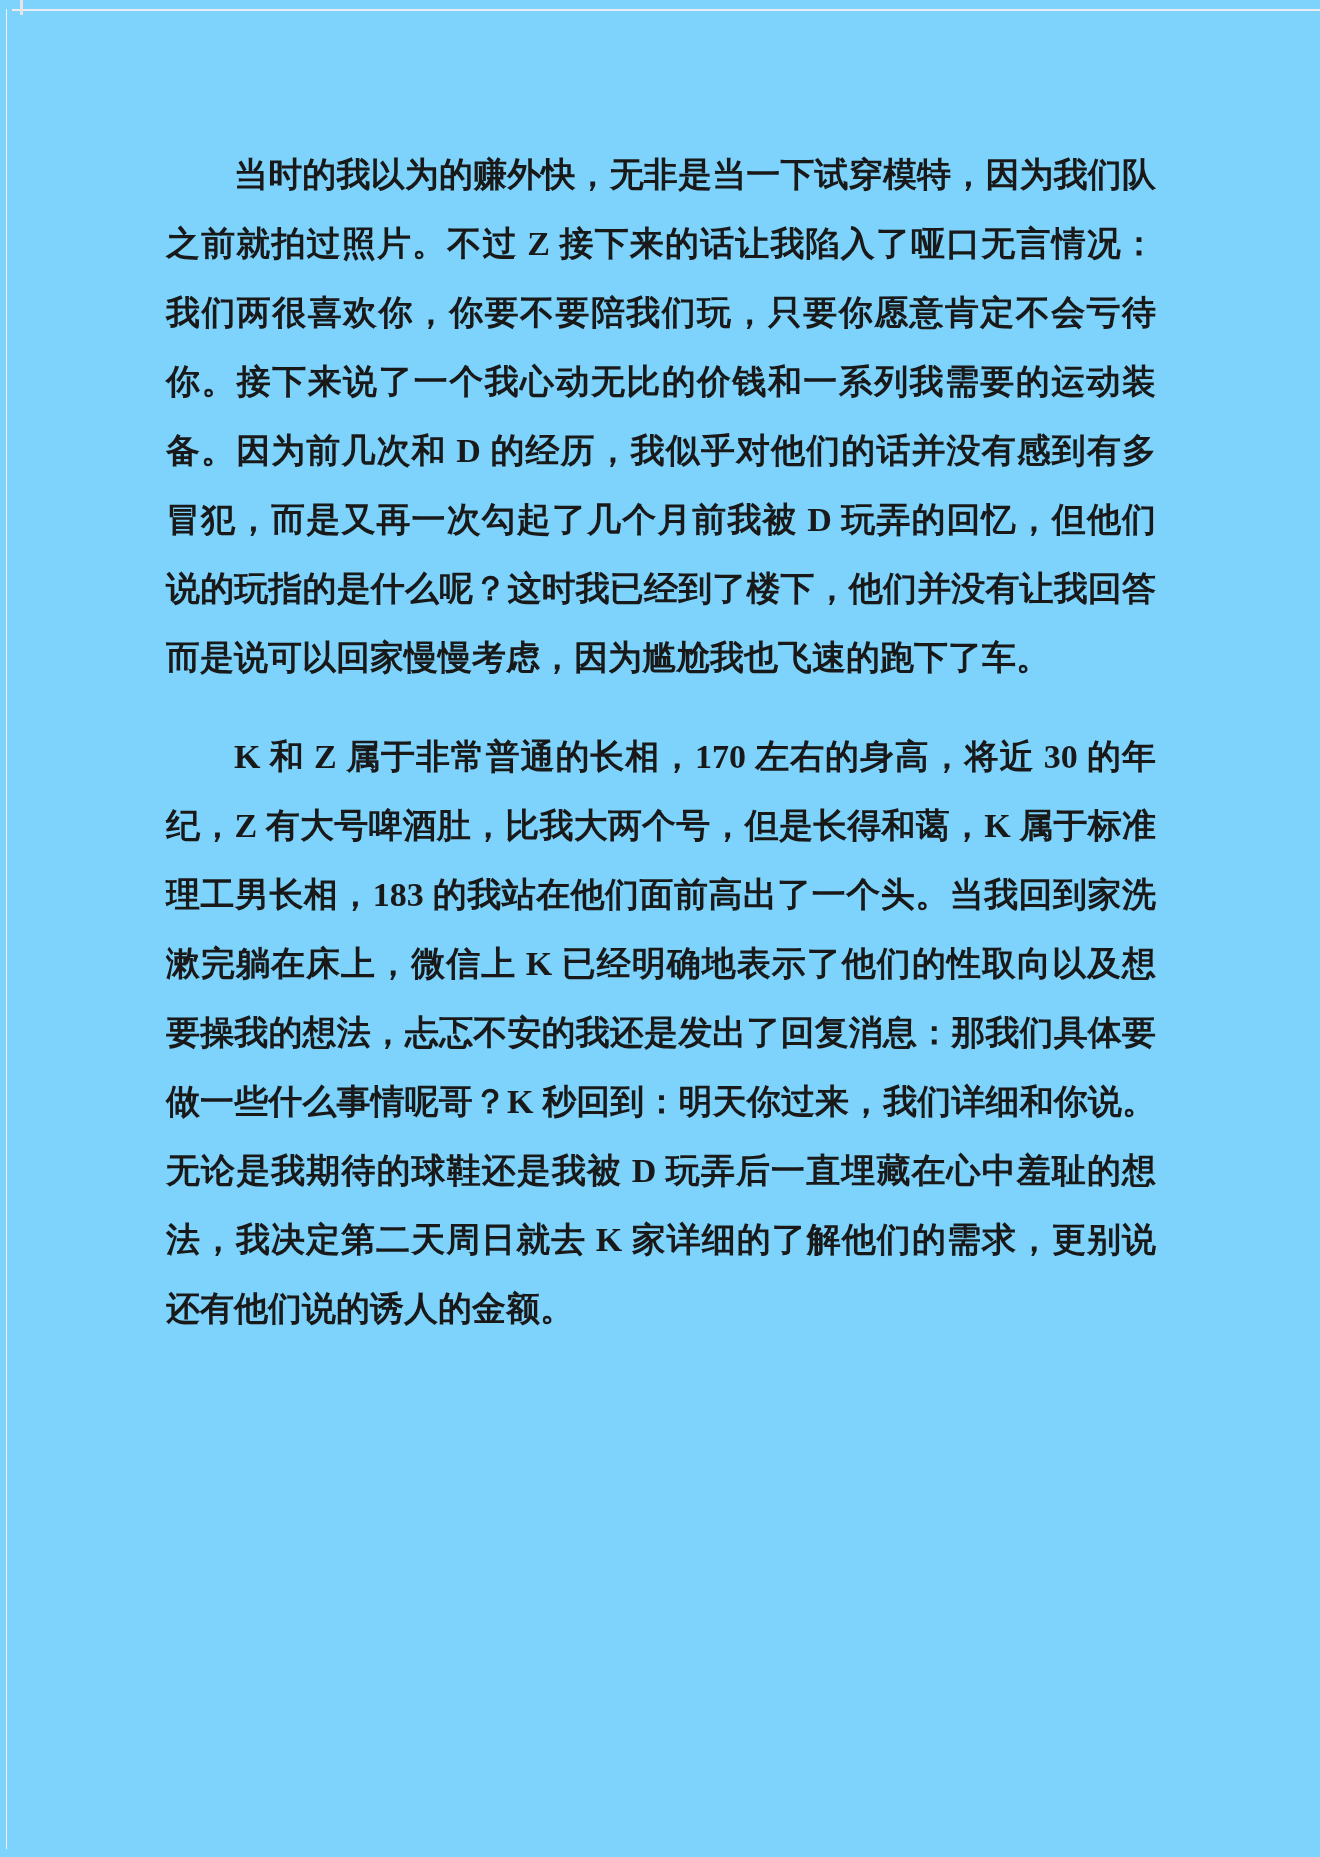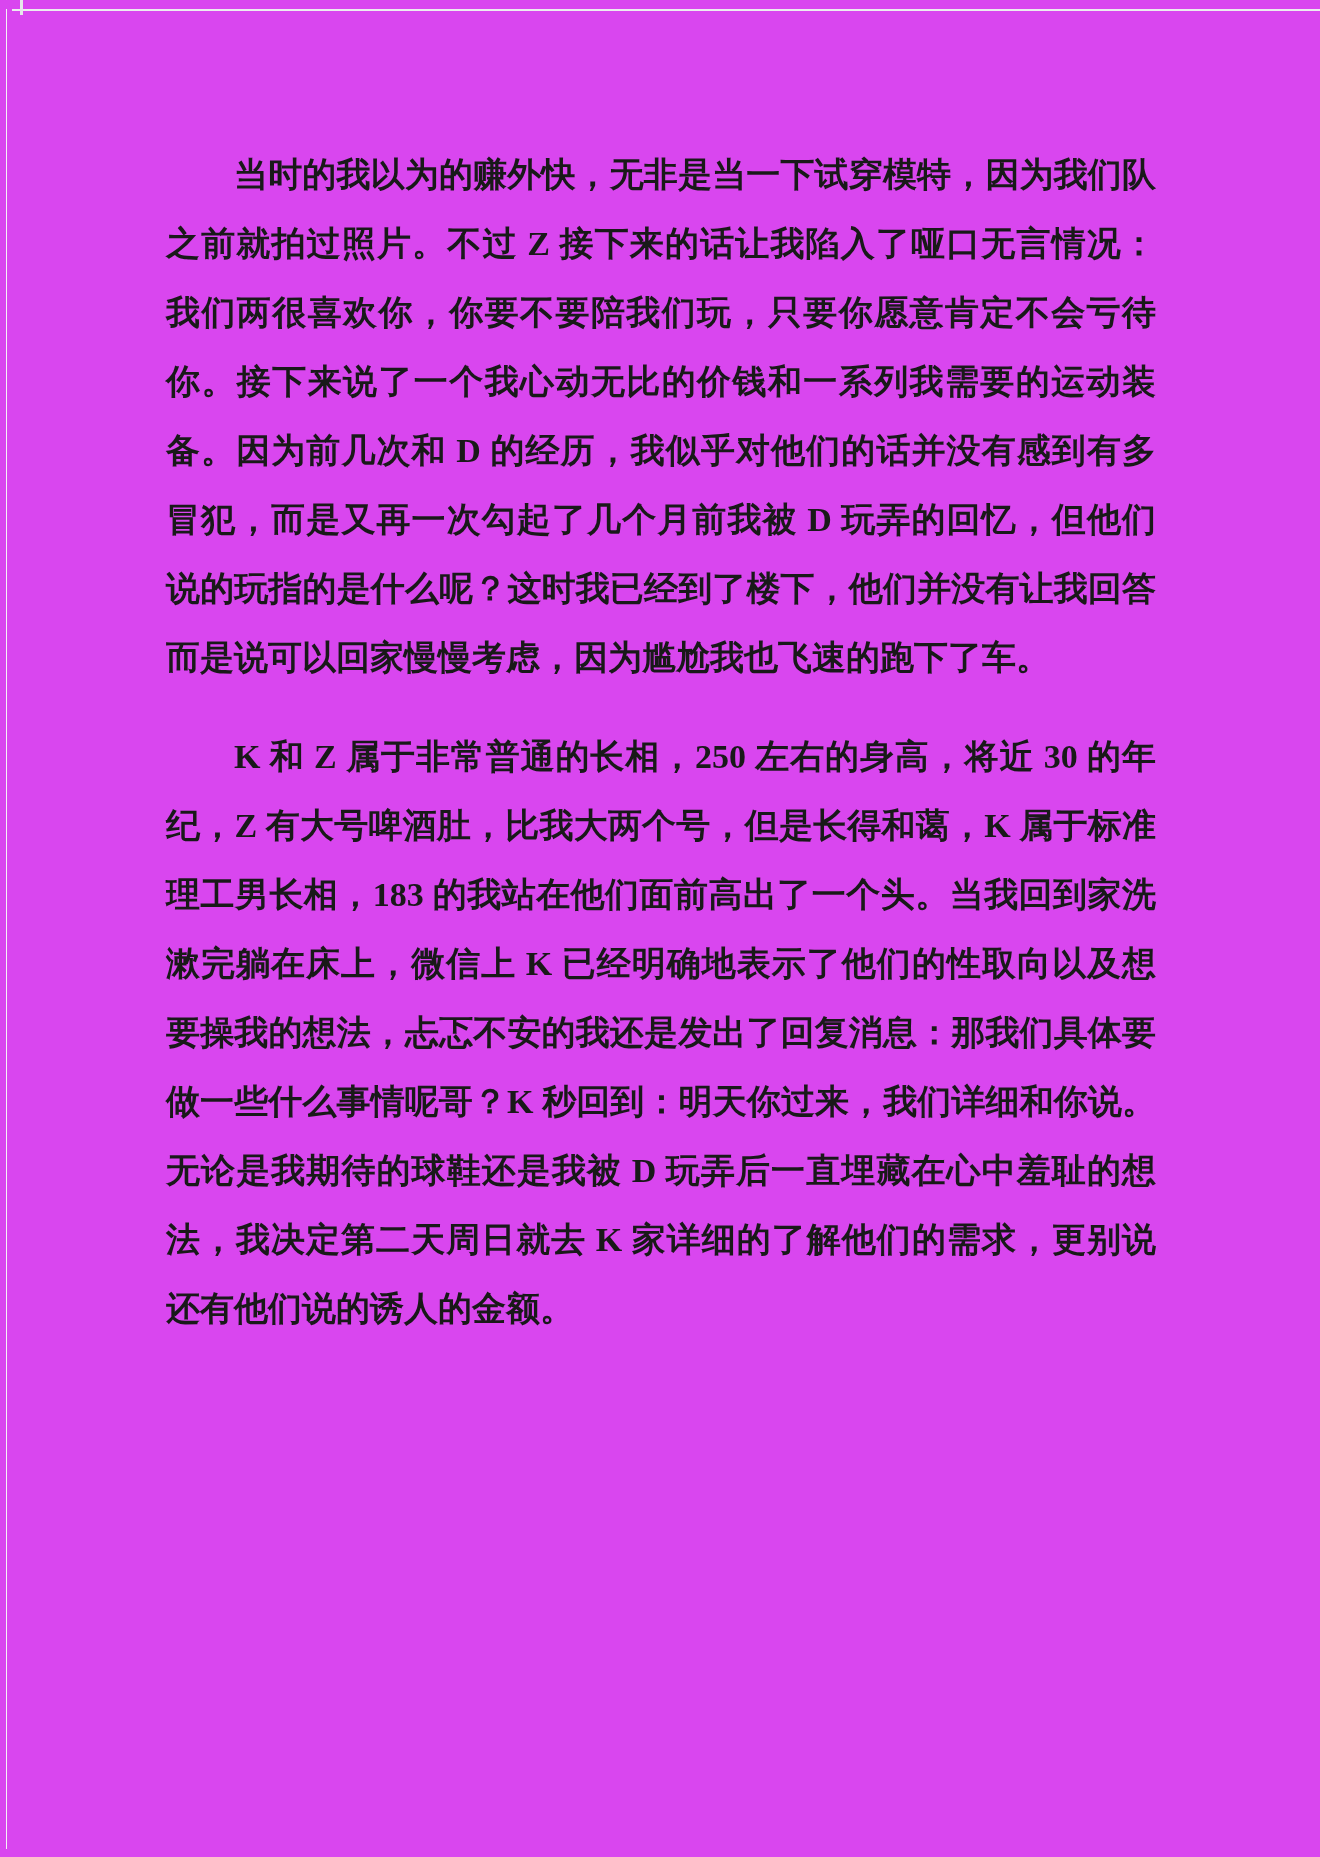--- a/index.html
+++ b/index.html
@@ -4,21 +4,21 @@
 <style>
   html, body {
     margin: 0;
     padding: 0;
     background: #ffffff;
   }
   .page {
     position: relative;
     width: 1320px;
     height: 1857px;
-    background: #d946ef;
+    background: #7dd3fc;
     overflow: hidden;
     font-family: "Liberation Serif", serif;
   }
   
   .scan-edge-top {
     position: absolute;
     top: 9px;
     left: 12px;
     width: 1308px;
     height: 2px;
@@ -64,16 +64,16 @@
 <body>
 
 <div class="page">
 
   <div class="scan-edge-top"></div>
   <div class="scan-edge-tick"></div>
   <div class="scan-edge-left"></div>
 
   <div class="content">
     <p class="para">当时的我以为的赚外快，无非是当一下试穿模特，因为我们队之前就拍过照片。不过 Z 接下来的话让我陷入了哑口无言情况：我们两很喜欢你，你要不要陪我们玩，只要你愿意肯定不会亏待你。接下来说了一个我心动无比的价钱和一系列我需要的运动装备。因为前几次和 D 的经历，我似乎对他们的话并没有感到有多冒犯，而是又再一次勾起了几个月前我被 D 玩弄的回忆，但他们说的玩指的是什么呢？这时我已经到了楼下，他们并没有让我回答而是说可以回家慢慢考虑，因为尴尬我也飞速的跑下了车。</p>
-    <p class="para">K 和 Z 属于非常普通的长相，250 左右的身高，将近 30 的年纪，Z 有大号啤酒肚，比我大两个号，但是长得和蔼，K 属于标准理工男长相，183 的我站在他们面前高出了一个头。当我回到家洗漱完躺在床上，微信上 K 已经明确地表示了他们的性取向以及想要操我的想法，忐忑不安的我还是发出了回复消息：那我们具体要做一些什么事情呢哥？K 秒回到：明天你过来，我们详细和你说。无论是我期待的球鞋还是我被 D 玩弄后一直埋藏在心中羞耻的想法，我决定第二天周日就去 K 家详细的了解他们的需求，更别说还有他们说的诱人的金额。</p>
+    <p class="para">K 和 Z 属于非常普通的长相，170 左右的身高，将近 30 的年纪，Z 有大号啤酒肚，比我大两个号，但是长得和蔼，K 属于标准理工男长相，183 的我站在他们面前高出了一个头。当我回到家洗漱完躺在床上，微信上 K 已经明确地表示了他们的性取向以及想要操我的想法，忐忑不安的我还是发出了回复消息：那我们具体要做一些什么事情呢哥？K 秒回到：明天你过来，我们详细和你说。无论是我期待的球鞋还是我被 D 玩弄后一直埋藏在心中羞耻的想法，我决定第二天周日就去 K 家详细的了解他们的需求，更别说还有他们说的诱人的金额。</p>
   </div>
 
 </div>
 
 </body></html>

